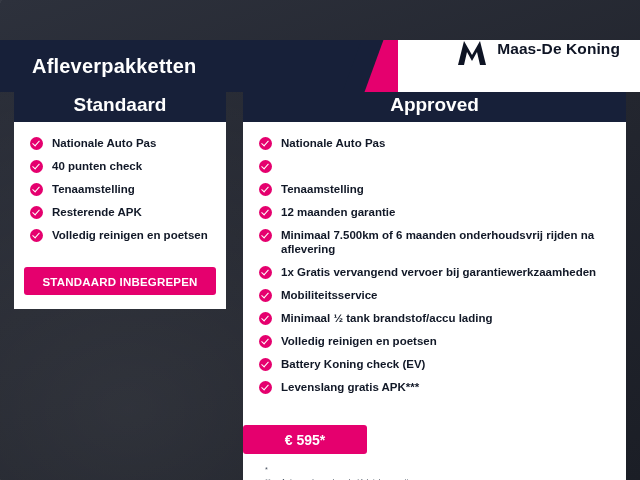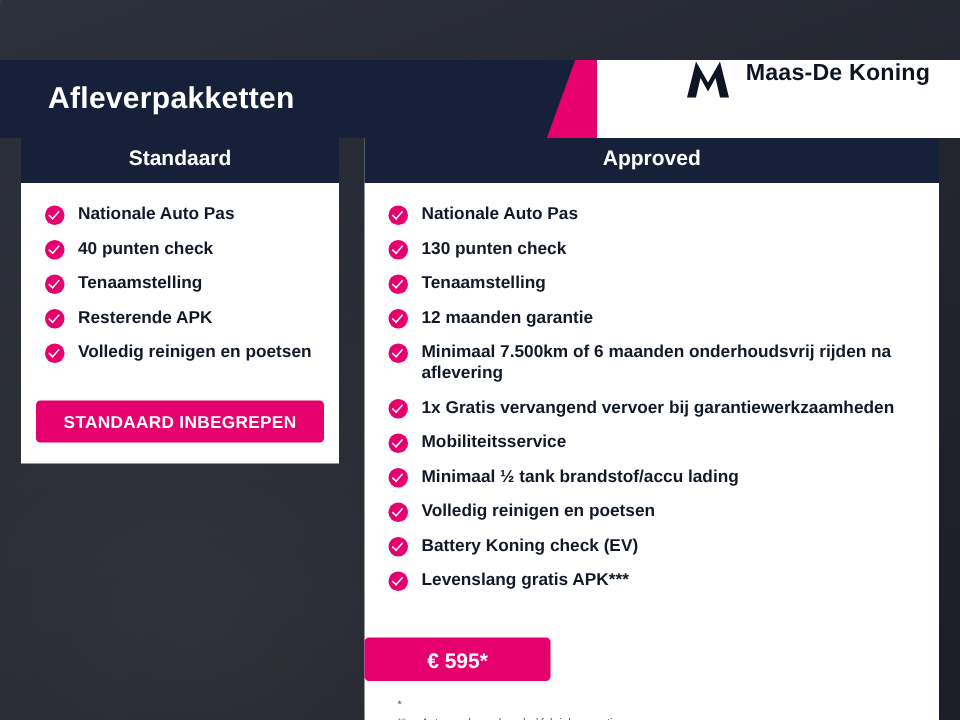--- a/index.html
+++ b/index.html
@@ -104,21 +104,21 @@
 
   
   .card {
     position: absolute;
     background: #ffffff;
     z-index: 2;
   }
   .card-head {
     background: #172039;
     color: #ffffff;
-    font-size: 14px;
+    font-size: 19px;
     font-weight: bold;
     text-align: center;
     line-height: 34px;
     height: 34px;
   }
   .card-body {
     padding: 14px 4px 10px 16px;
   }
   .feat {
     display: flex;
@@ -266,21 +266,20 @@
 
   <div class="card" id="card-approved">
     <div class="card-head">Approved</div>
     <div class="card-body">
       <div class="feat">
         <span class="check"></span>
         <span class="feat-label">Nationale Auto Pas</span>
       </div>
       <div class="feat">
         <span class="check"></span>
-        <span class="feat-label">130 punten check</span>
       </div>
       <div class="feat">
         <span class="check"></span>
         <span class="feat-label">Tenaamstelling</span>
       </div>
       <div class="feat">
         <span class="check"></span>
         <span class="feat-label">12 maanden garantie</span>
       </div>
       <div class="feat">

